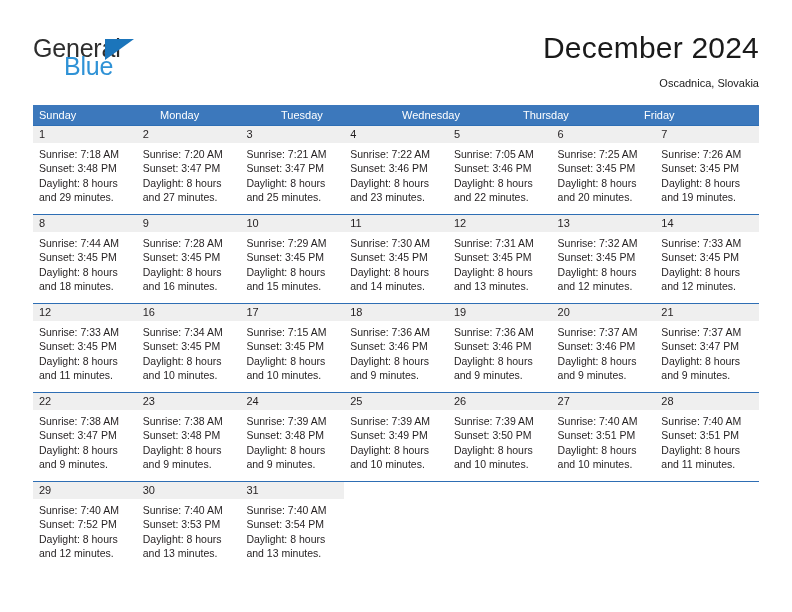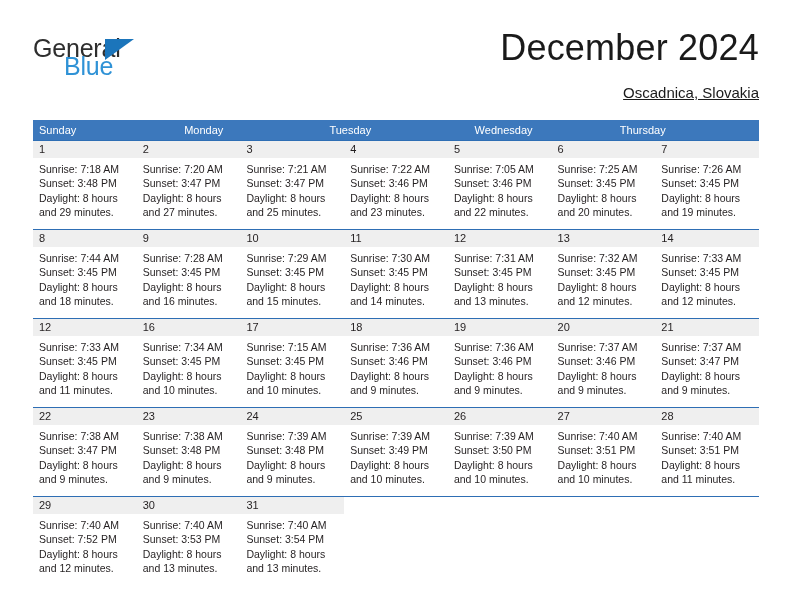--- a/index.html
+++ b/index.html
@@ -63,39 +63,38 @@
     color: #2f92d6;
   }
 
   .title-block {
     position: absolute;
     right: 0;
     top: 0;
     text-align: right;
   }
   .cal-title {
-    font-size: 36px;
+    font-size: 30px;
     font-weight: normal;
     color: #1a1a1a;
     line-height: 36px;
     letter-spacing: 0.2px;
   }
   .cal-subtitle {
-    font-size: 15px;
+    font-size: 11px;
     color: #1a1a1a;
     line-height: 22px;
-    margin-top: 16px;
-    text-decoration: underline;
+    margin-top: 6px;
   }
 
   
   .calendar {
     position: absolute;
     left: 33px;
-    top: 120px;
+    top: 105px;
     width: 726px;
   }
   .weekdays {
     display: flex;
     background: #3c78bc;
     height: 20px;
   }
   .weekday {
     flex: 1 1 0;
     color: #ffffff;
@@ -166,20 +165,21 @@
   </div>
 
   <div class="calendar">
 
     <div class="weekdays">
       <div class="weekday">Sunday</div>
       <div class="weekday">Monday</div>
       <div class="weekday">Tuesday</div>
       <div class="weekday">Wednesday</div>
       <div class="weekday">Thursday</div>
+      <div class="weekday">Friday</div>
     </div>
 
     <div class="week">
       <div class="day">
         <div class="day-number-strip">1</div>
         <div class="day-info">
           <div>Sunrise: 7:18 AM</div>
           <div>Sunset: 3:48 PM</div>
           <div>Daylight: 8 hours</div>
           <div>and 29 minutes.</div>

